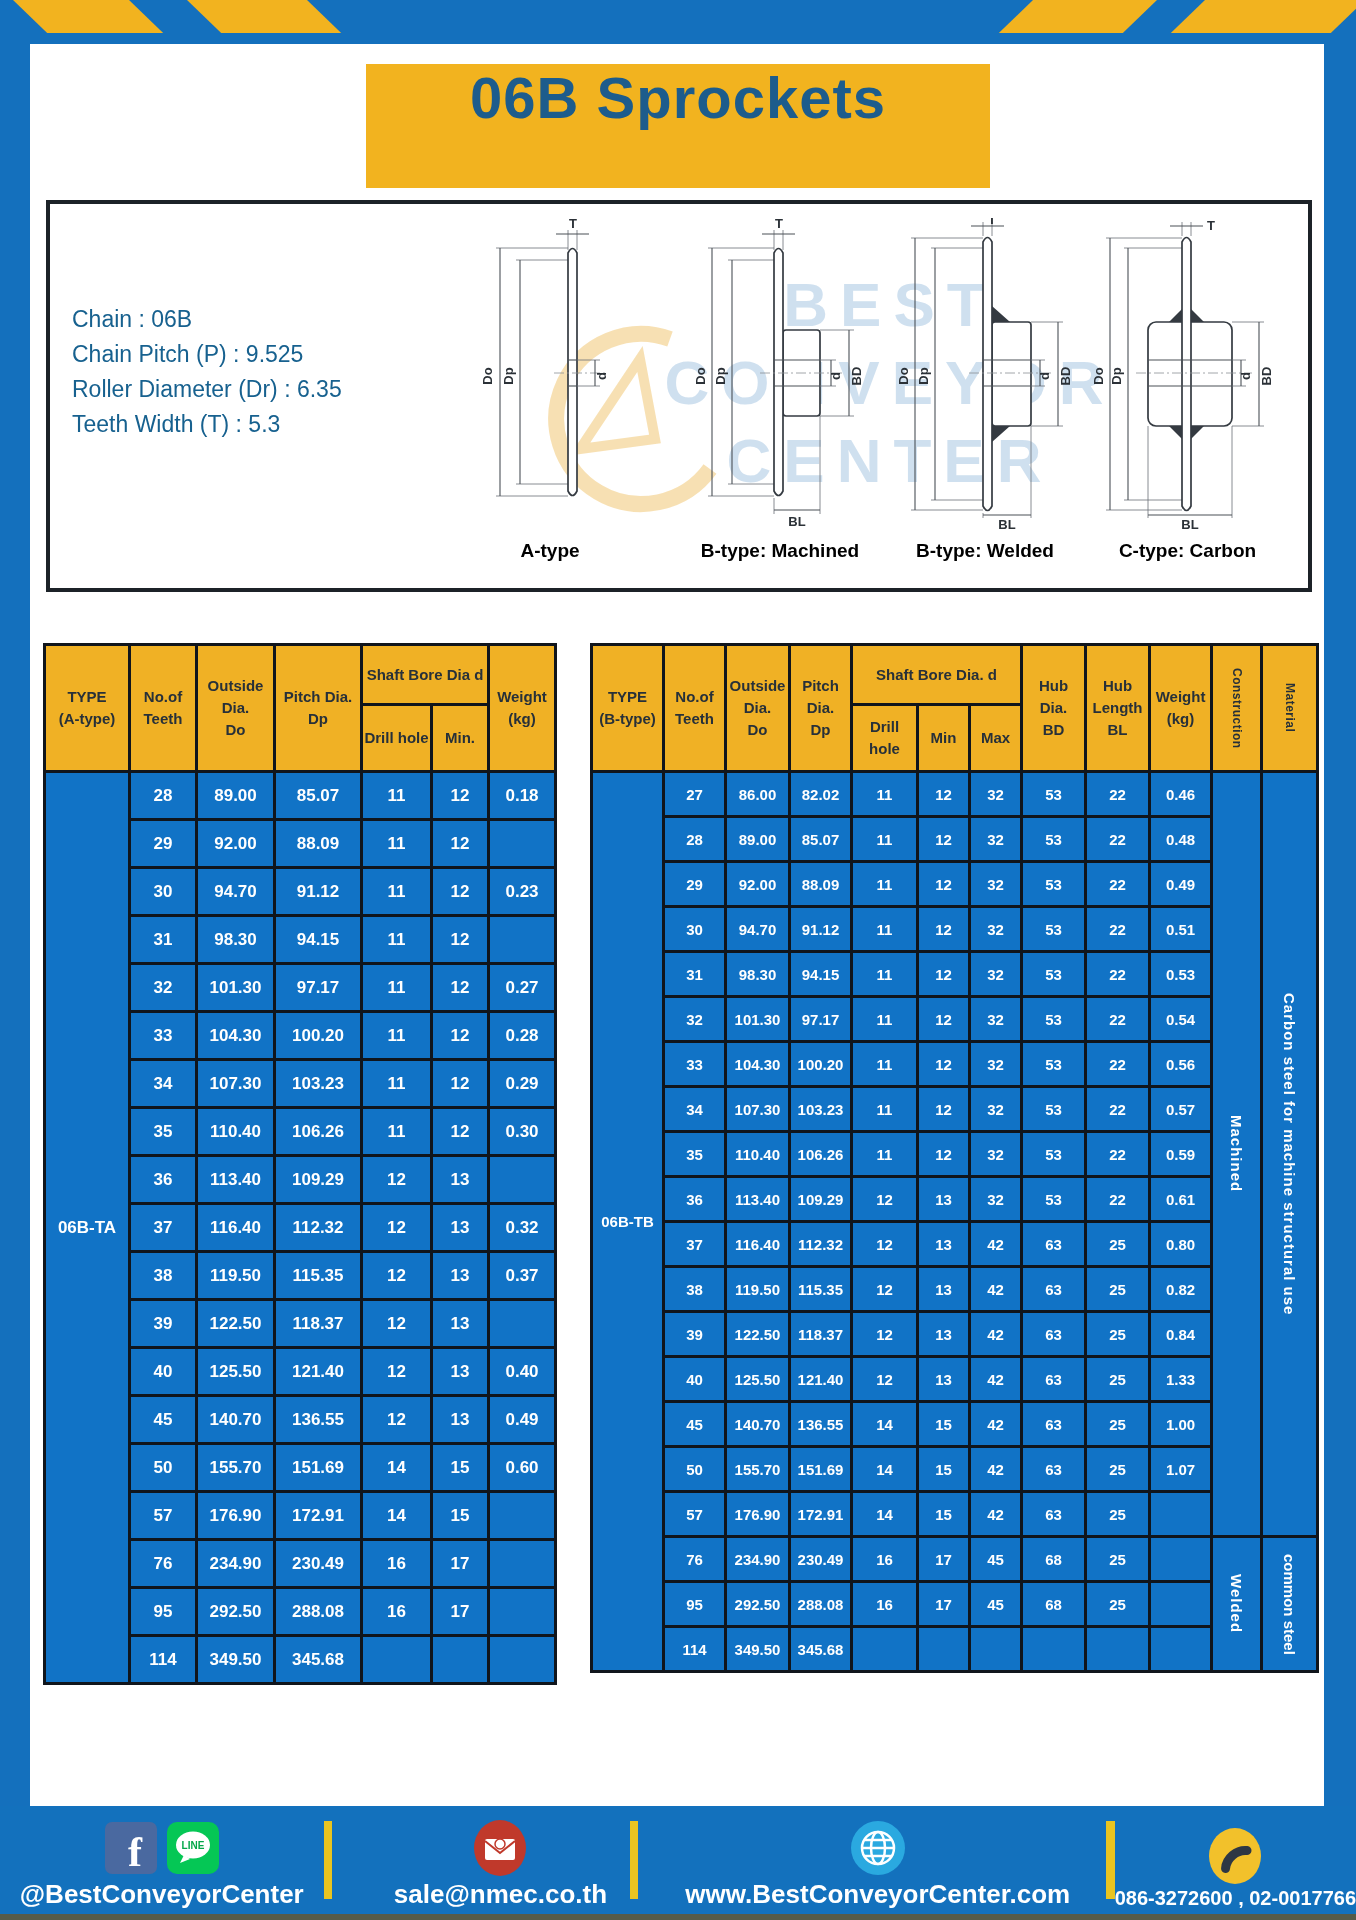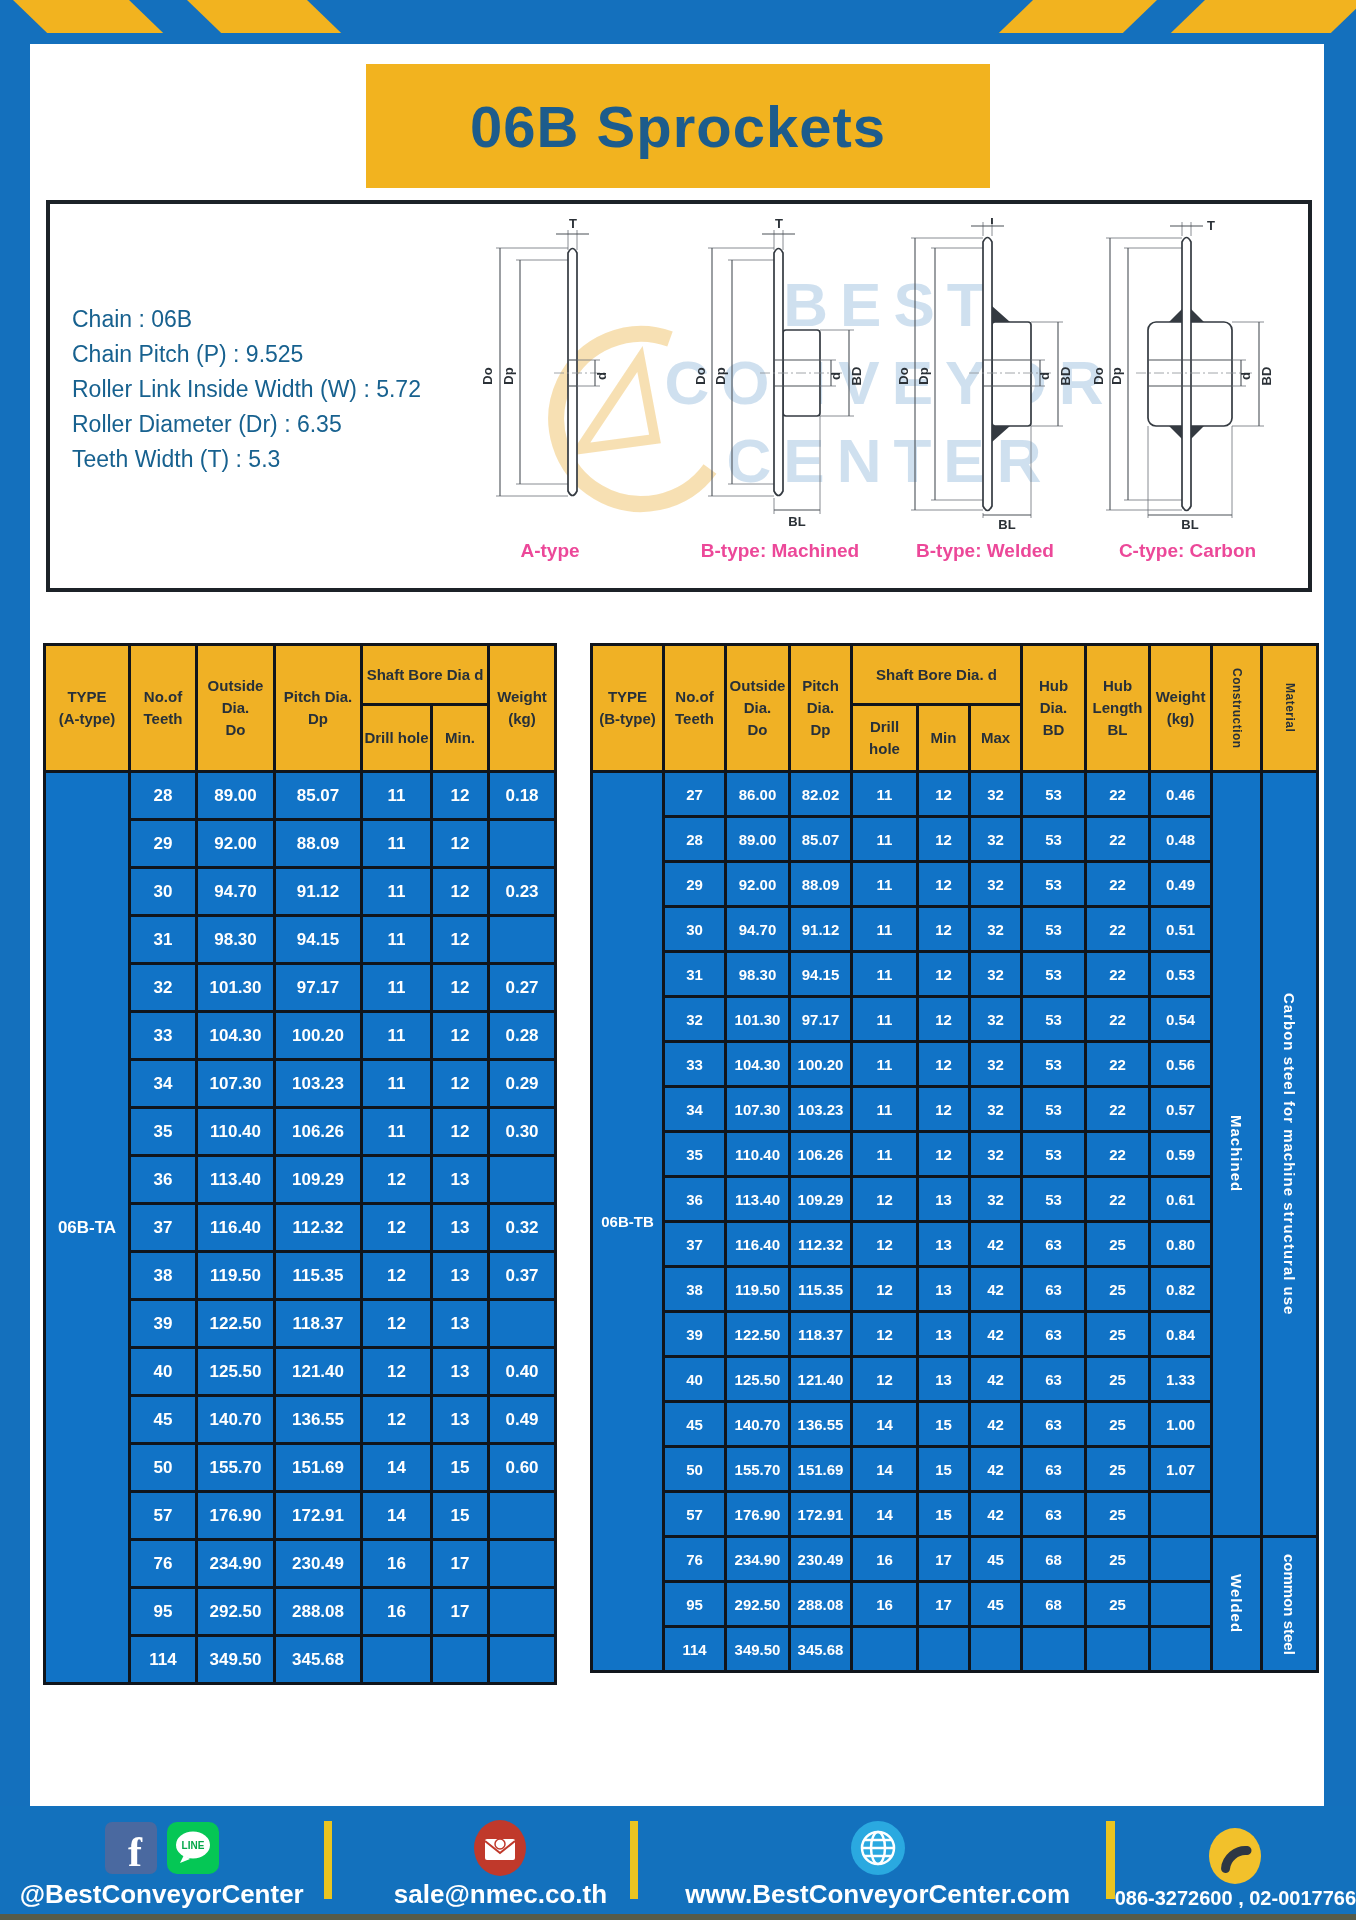--- a/index.html
+++ b/index.html
@@ -10,32 +10,32 @@
   .stripe{position:absolute;top:0;height:33px;background:#f2b31f;transform-origin:0 0;}
   .stripe.l1{left:13px;width:116px;transform:skewX(46deg);}
   .stripe.l2{left:187px;width:120px;transform:skewX(46deg);}
   .stripe.r1{left:1033px;width:124px;transform:skewX(-46deg);}
   .stripe.r2{left:1205px;width:160px;transform:skewX(-46deg);}
   .sideborder{position:absolute;top:40px;width:30px;background:#1470bd;}
   .sideborder.left{left:0;height:1880px;}
   .sideborder.right{left:1324px;width:32px;height:1880px;}
   
   .titlebox{position:absolute;left:366px;top:64px;width:624px;height:124px;background:#f2b31f;
-    display:flex;align-items:center;justify-content:center;}
+    display:flex;justify-content:center;}
   .titlebox .t{font-size:58px;font-weight:bold;color:#1d5c8c;letter-spacing:1px;}
   
   .panel{position:absolute;left:46px;top:200px;width:1266px;height:392px;background:#fff;
     border:4px solid #1c2228;box-sizing:border-box;overflow:hidden;}
   .specs{position:absolute;left:22px;top:98px;}
   .specs div{font-size:23px;font-weight:normal;color:#17618f;line-height:35px;white-space:nowrap;}
   .wm{position:absolute;left:520px;top:62px;width:640px;text-align:center;pointer-events:none;}
   .wm div{font-size:62px;font-weight:bold;letter-spacing:12px;color:rgba(168,198,226,.55);line-height:78px;}
   .wmswirl{position:absolute;left:470px;top:95px;pointer-events:none;opacity:.5;}
   .fig{position:absolute;top:14px;text-align:center;}
-  .fig .cap{font-size:19px;color:#ec4899;margin-top:6px;font-weight:bold;}
+  .fig .cap{font-size:19px;color:#000000;margin-top:6px;font-weight:bold;}
   .figA{left:420px;width:160px;} .figB1{left:640px;width:180px;}
   .figB2{left:845px;width:180px;} .figC{left:1040px;width:195px;}
   .part{stroke:#343a41;stroke-width:1.7;fill:#fff;}
   .weld{fill:#343a41;stroke:none;}
   .dim{stroke:#4a5056;stroke-width:1.1;}
   .ext{stroke:#6a7076;stroke-width:0.8;}
   .cl{stroke:#8a9096;stroke-width:0.8;stroke-dasharray:10 3 2 3;}
   .lbl{font-size:13px;fill:#2b3137;font-weight:bold;font-family:"Liberation Sans",sans-serif;}
   
   table{border-collapse:collapse;table-layout:fixed;position:absolute;font-family:"Liberation Sans",sans-serif;}
@@ -87,21 +87,20 @@
     </svg>
     <div class="wm">
       <div>BEST</div>
       <div>CONVEYOR</div>
       <div>CENTER</div>
     </div>
 
     <div class="specs">
       <div>Chain  : 06B</div>
       <div>Chain Pitch (P)  :  9.525</div>
-      <div>Roller Link Inside Width (W)  :  5.72</div>
       <div>Roller Diameter (Dr)  : 6.35</div>
       <div>Teeth Width (T)  :  5.3</div>
     </div>
 
     <div class="fig figA">
       <svg width="160" height="312" viewBox="0 0 160 312">
         <line class="ext" x1="98" y1="30" x2="26" y2="30"></line>
           <line class="ext" x1="98" y1="278" x2="26" y2="278"></line>
         <line class="dim" x1="30" y1="30" x2="30" y2="278"></line>
         <text class="lbl" x="22" y="158" transform="rotate(-90 22 158)" text-anchor="middle">Do</text>

